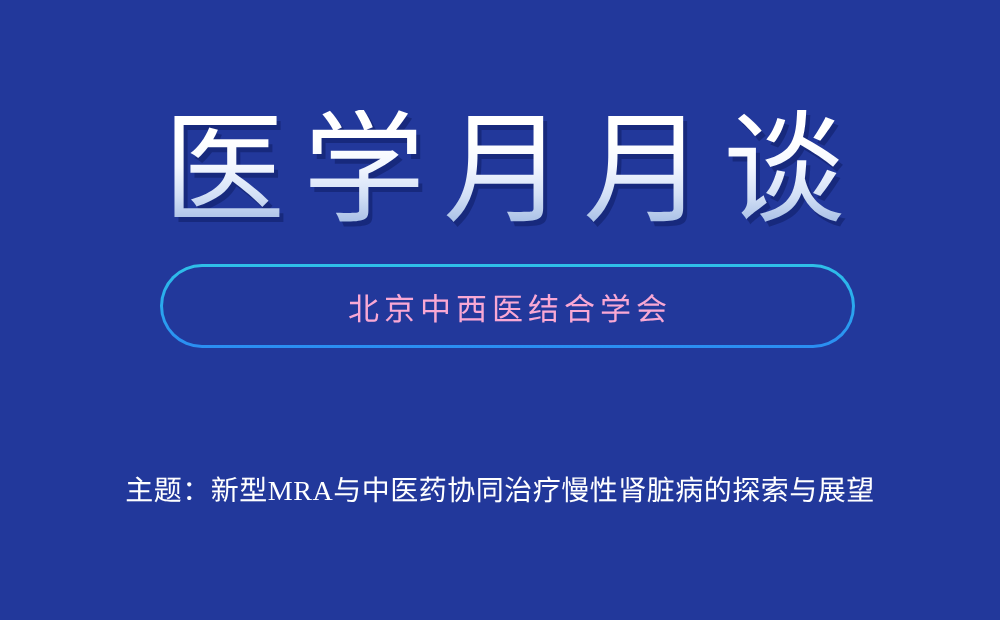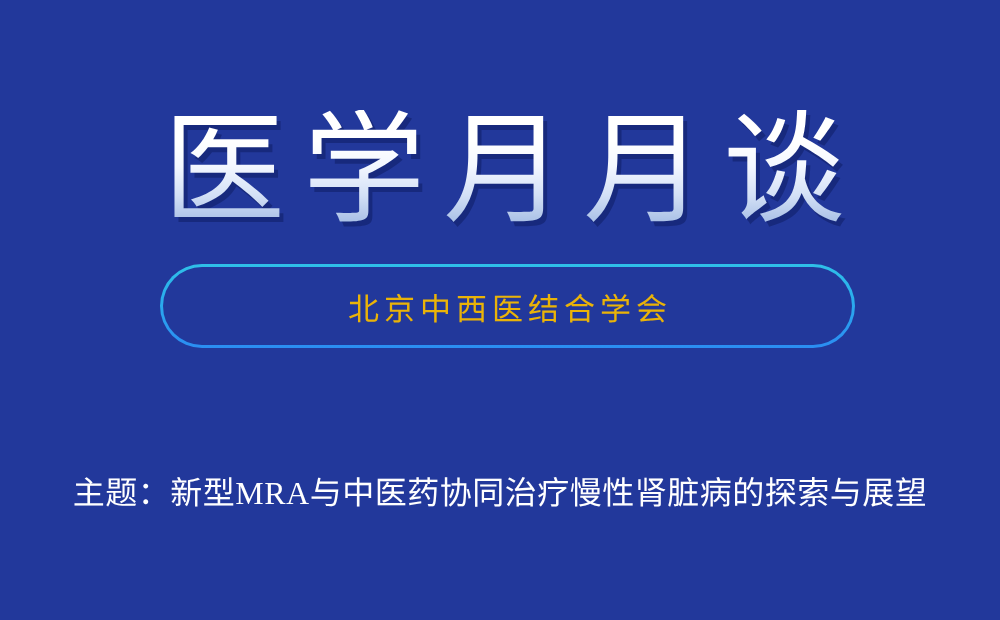--- a/index.html
+++ b/index.html
@@ -90,21 +90,21 @@
     background: #22389b;
     display: flex;
     align-items: center;
     justify-content: center;
   }
 
   .org-name {
     font-family: "Liberation Serif", "DejaVu Serif", serif;
     font-size: 31px;
     font-weight: 400;
-    color: #eab308;
+    color: #f9a8d4;
     letter-spacing: 5px;
     text-indent: 5px;
     white-space: nowrap;
   }
 
   
   .issue-number {
     position: absolute;
     top: 388px;
     left: 0;
@@ -120,21 +120,21 @@
   }
 
   
   .subject-line {
     position: absolute;
     top: 472px;
     left: 0;
     right: 0;
     text-align: center;
     font-family: "Liberation Serif", "DejaVu Serif", serif;
-    font-size: 32px;
+    font-size: 28px;
     font-weight: 400;
     color: #ffffff;
     letter-spacing: 0.5px;
     line-height: 1.35;
     white-space: nowrap;
   }
 </style>
 </head>
 <body>
 

